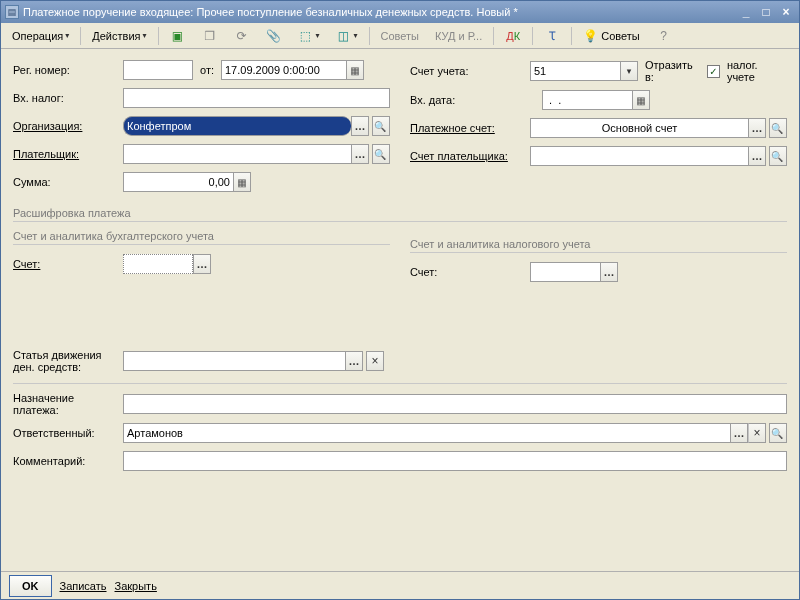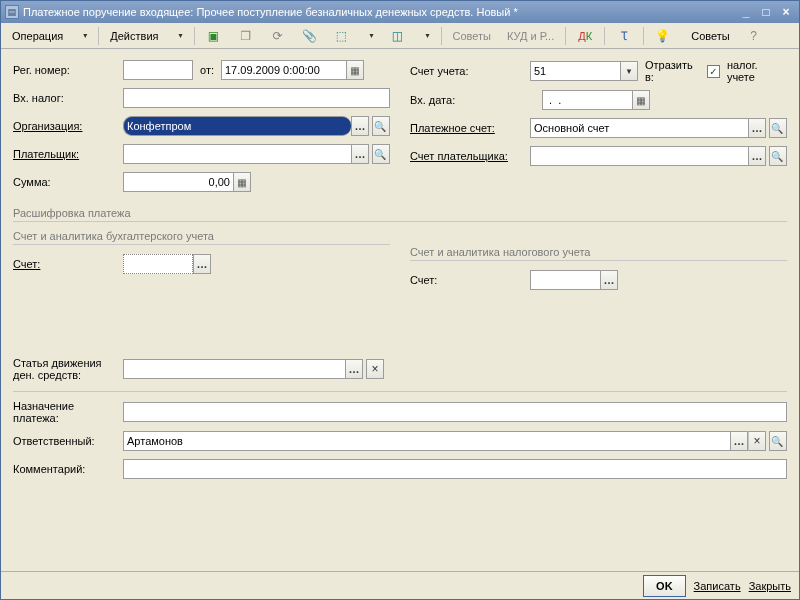--- a/index.html
+++ b/index.html
@@ -7,21 +7,21 @@
 
 .window { width: 800px; height: 600px; display: flex; flex-direction: column; background: #ece9d8; border: 1px solid #4a6d9c; }
 
 .titlebar { background: linear-gradient(to bottom, #8ba6cc 0%, #6b8bb5 100%); color: #fff; height: 22px; display: flex; align-items: center; padding: 0 4px; }
 .titlebar .app-icon { width: 14px; height: 14px; background: #b0c4de; border: 1px solid #5a7fa8; margin-right: 4px; display:inline-flex; align-items:center; justify-content:center; font-size:9px; color:#2b466b;}
 .titlebar .title { flex: 1; white-space: nowrap; overflow: hidden; text-overflow: ellipsis; font-size: 11px; }
 .titlebar .win-btns { display: flex; gap: 2px; }
 .titlebar .win-btn { width: 18px; height: 16px; color: #fff; font-size: 12px; font-weight: bold; display: inline-flex; align-items: center; justify-content: center; cursor: pointer; }
 
 .toolbar { background: #ece9d8; border-bottom: 1px solid #b0b0b0; height: 26px; display: flex; align-items: center; padding: 2px 4px; gap: 2px; }
-.tb-btn { height: 20px; padding: 0 6px; display: inline-flex; align-items: center; gap: 20px; cursor: pointer; border: 1px solid transparent; }
+.tb-btn { height: 20px; padding: 0 6px; display: inline-flex; align-items: center; gap: 2px; cursor: pointer; border: 1px solid transparent; }
 .tb-sep { width: 1px; height: 18px; background: #c0c0c0; margin: 0 2px; }
 .dd-arrow { font-size: 8px; color: #333; }
 .tb-icon { width: 16px; height: 16px; display: inline-flex; align-items: center; justify-content: center; font-size: 12px; }
 .ico-green { color: #2a8a2a; }
 .ico-blue { color: #2a5aaa; }
 .ico-gray { color: #888; }
 .ico-orange { color: #cc7a00; }
 .ico-teal { color: #1a8a8a; }
 .muted { color: #888; }
 
@@ -51,21 +51,21 @@
 .compound .txt { border-right: none; }
 .compound .btn-tiny { border-left: 1px solid #9c9c9c; }
 .compound .btn-tiny + .btn-tiny { border-left: 1px solid #c4c4c4; }
 
 .chk { width: 13px; height: 13px; border: 1px solid #7a7a7a; background: #fff; display: inline-flex; align-items: center; justify-content: center; font-size: 10px; color: #1a5a1a; cursor: pointer; margin-right: 3px;}
 .chk.on::after { content: '✓'; }
 
 .section-head { color: #7a7a7a; font-size: 11px; margin: 8px 0 2px 0; }
 .hr { height: 1px; background: #c8c8c8; margin: 2px 0 8px 0; }
 
-.bottom-bar { border-top: 1px solid #b0b0b0; background: #ece9d8; height: 28px; display: flex; align-items: center; justify-content: flex-end; padding: 0 8px; gap: 8px; }
+.bottom-bar { border-top: 1px solid #b0b0b0; background: #ece9d8; height: 28px; display: flex; align-items: center; justify-content: flex-start; padding: 0 8px; gap: 8px; }
 .btn { height: 22px; padding: 0 12px; border: 1px solid #9c9c9c; background: linear-gradient(#fdfdfb,#e8e8df); cursor: pointer; font-weight: bold; display:inline-flex; align-items:center;}
 .btn.default { border: 1px solid #3a66a8; }
 .link { color: #000; text-decoration: underline; cursor: pointer; }
 
 .reflect { display:flex; align-items:center; gap:4px; margin-left:4px;}
 </style>
 </head>
 <body>
 
 <div class="window">
@@ -219,21 +219,21 @@
               <input class="txt" style="width: 90px;" value=" .  .">
               <span class="btn-tiny cal"></span>
             </div>
           </div>
         </div>
 
         <div class="row">
           <div class="lbl req" style="width:120px">Платежное счет:</div>
           <div class="fls">
             <div class="compound" style="flex:1">
-              <input class="txt" style="flex: 1 1 0%;" value="Основной счет">
+              <input class="txt" style="flex: 1 1 0%; text-align: center;" value="Основной счет">
               <span class="btn-tiny dots"></span>
             </div>
             <span class="btn-tiny mag"></span>
           </div>
         </div>
 
         <div class="row">
           <div class="lbl req" style="width:120px">Счет плательщика:</div>
           <div class="fls">
             <div class="compound" style="flex:1">
@@ -257,21 +257,21 @@
           <div class="lbl req">Счет:</div>
           <div class="fls">
             <div class="compound">
               <input class="txt dotted" style="width: 70px;">
               <span class="btn-tiny dots"></span>
             </div>
           </div>
         </div>
       </div>
       <div class="col">
-        <div class="section-head" style="margin-top:16px">Счет и аналитика налогового учета</div>
+        <div class="section-head" style="margin-top:8px">Счет и аналитика налогового учета</div>
         <div class="hr"></div>
         <div class="row">
           <div class="lbl" style="width:120px">Счет:</div>
           <div class="fls">
             <div class="compound">
               <input class="txt" style="width: 70px;">
               <span class="btn-tiny dots"></span>
             </div>
           </div>
         </div>

